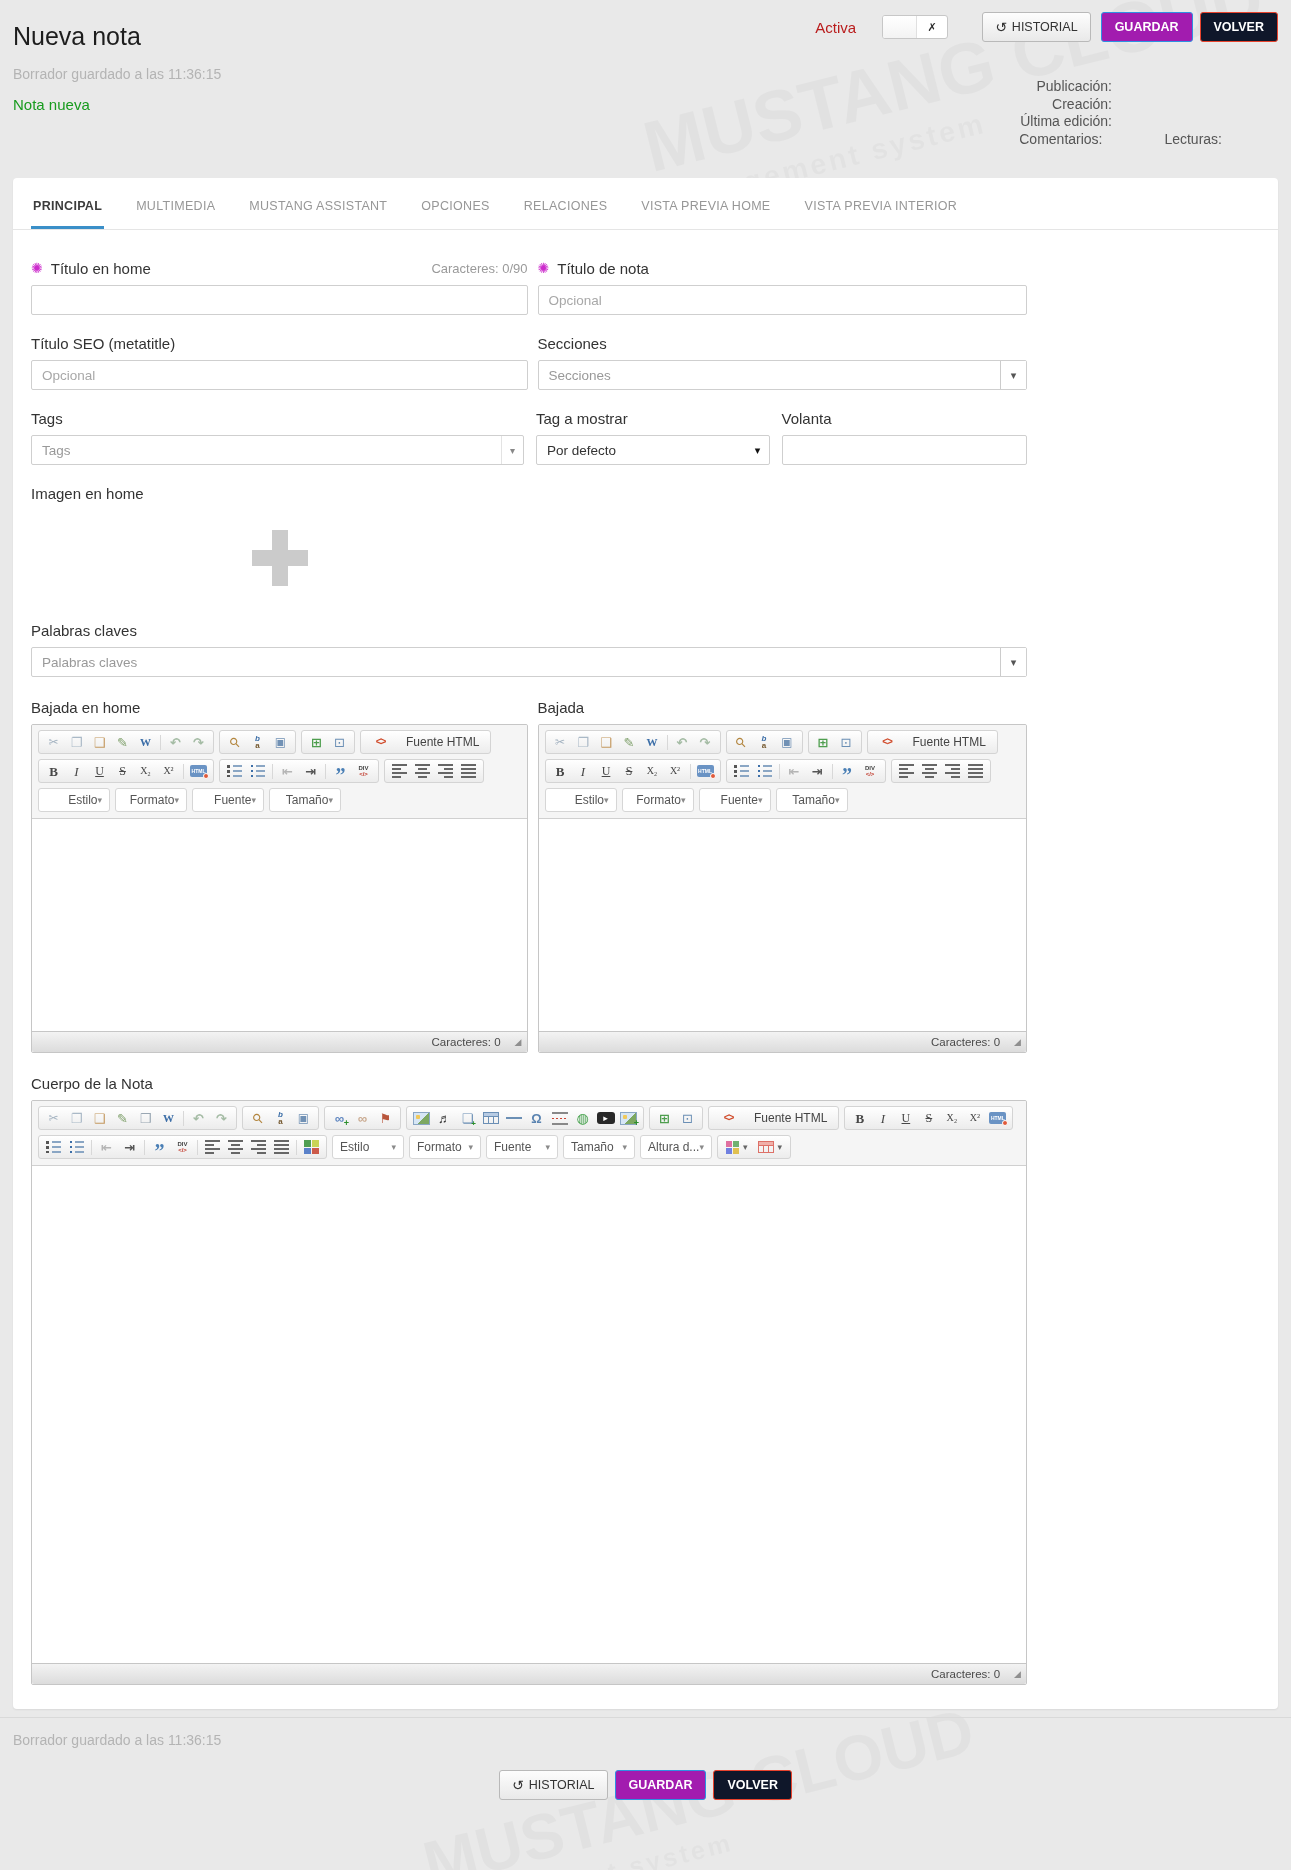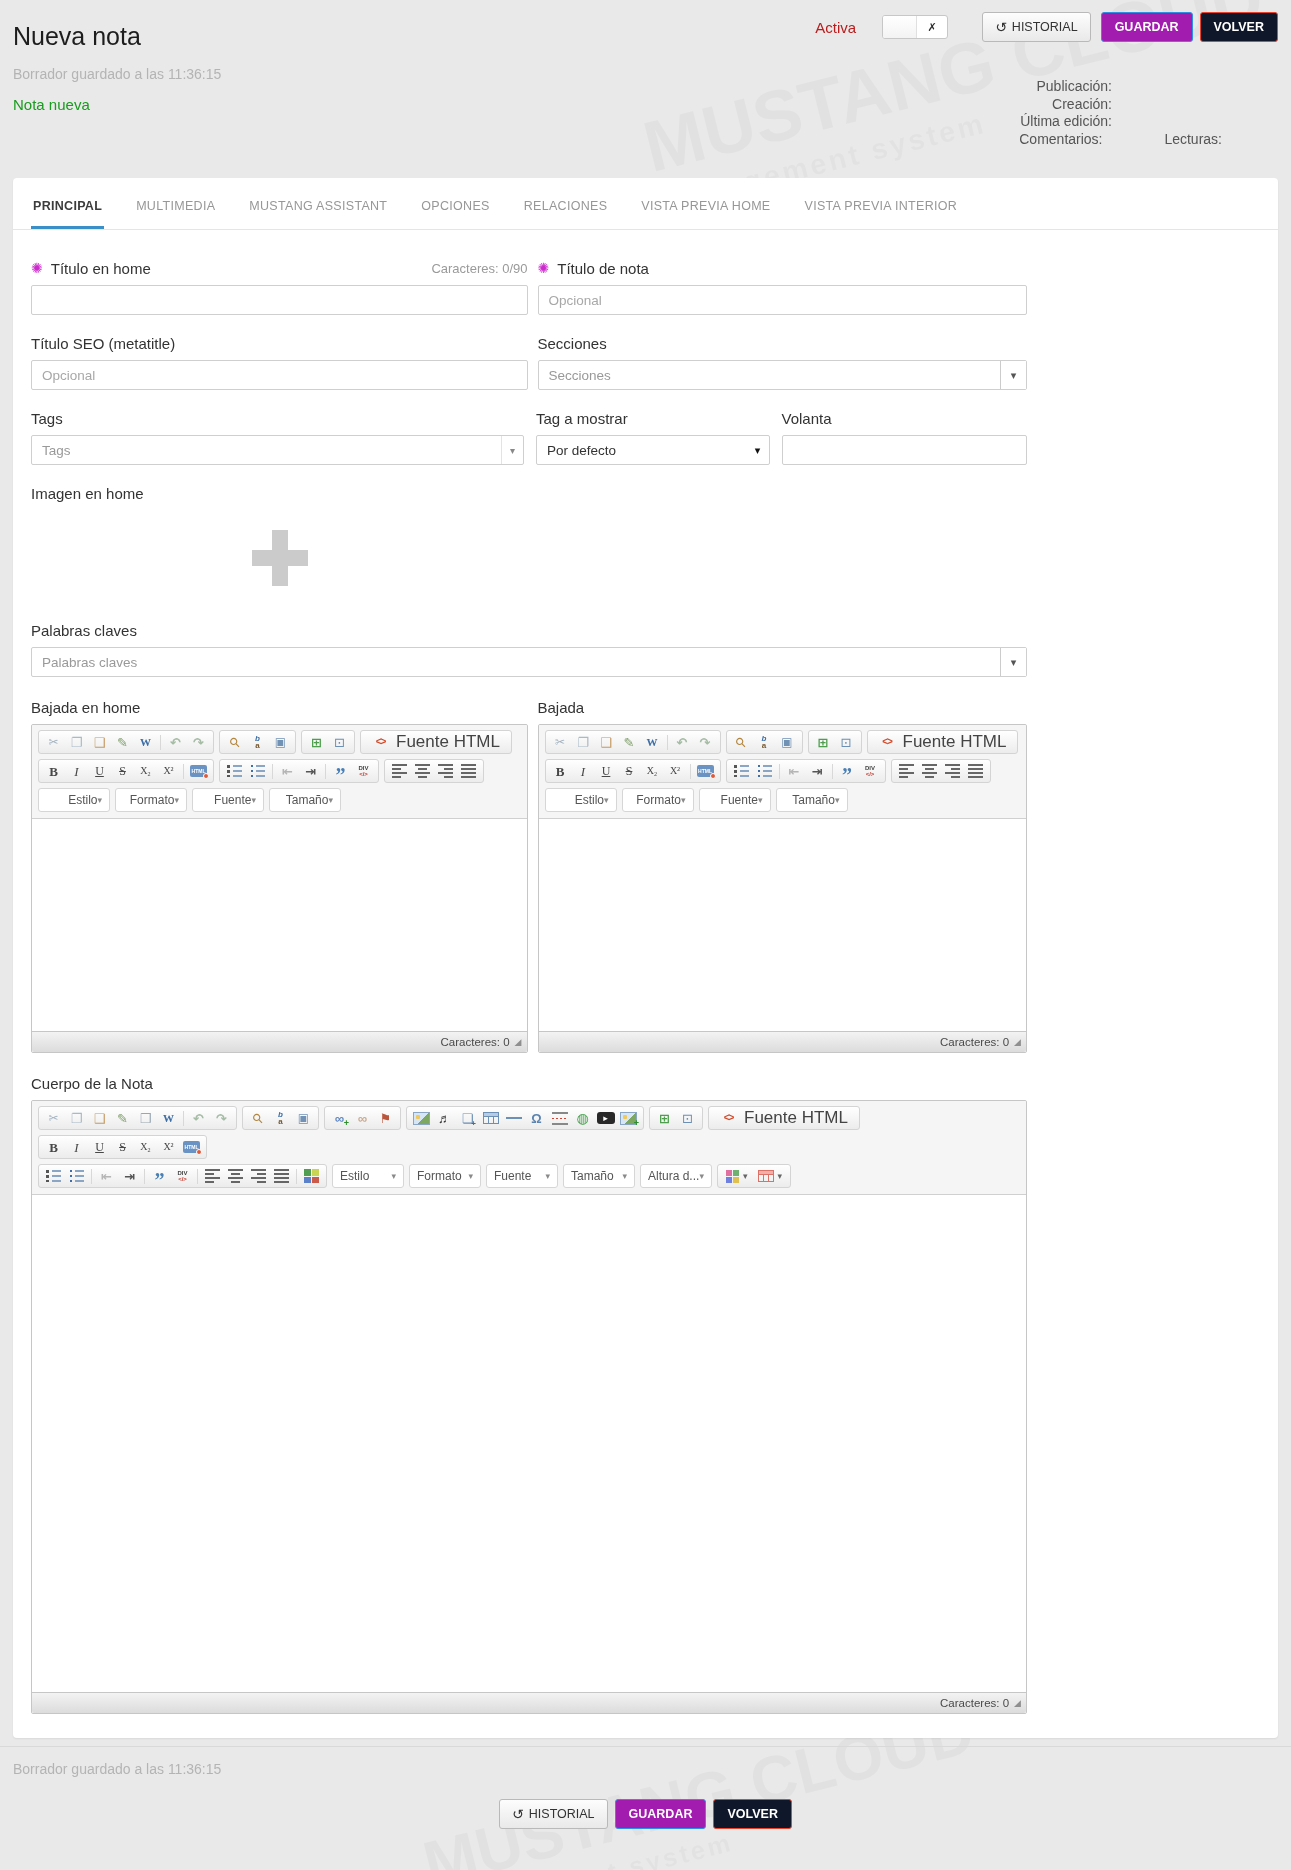--- a/index.html
+++ b/index.html
@@ -68,28 +68,28 @@
   .mb20{margin-bottom:20px;}
   .lblsolo{font-size:15px;color:#333;margin-bottom:7px;height:20px;display:flex;align-items:center;}
 
   
   .editor{border:1px solid #c6c6c6;border-radius:2px;background:#fff;box-sizing:border-box;}
   .tb{background:#f5f5f5;padding:5px 6px 1px;border-bottom:1px solid #d0d0d0;border-radius:2px 2px 0 0;}
   .tb-row{display:flex;flex-wrap:wrap;gap:5px;margin-bottom:5px;align-items:center;}
   .tb-group{display:inline-flex;align-items:center;background:linear-gradient(#ffffff,#ececec);border:1px solid #d4d4d4;border-radius:3px;padding:2px 3px;height:24px;box-sizing:border-box;}
   .tb-btn{width:23px;height:20px;display:inline-flex;align-items:center;justify-content:center;border-radius:2px;cursor:pointer;position:relative;}
   .tb-sep{width:1px;height:15px;background:#d8d8d8;margin:0 3px;}
-  .tb-src{width:auto;padding:0 8px;gap:7px;font-size:17px;color:#444;white-space:nowrap;}
+  .tb-src{width:auto;padding:0 8px;gap:17px;font-size:12px;color:#444;white-space:nowrap;}
   .tb-dd{height:24px;width:72px;display:inline-flex;align-items:center;background:#fff;border:1px solid #d6d6d6;border-radius:3px;padding:0 7px;box-sizing:border-box;cursor:pointer;}
   .tb-dd .lbl2{flex:1;font-size:12px;color:#555;white-space:nowrap;overflow:hidden;}
   .tb-dd .crt{font-size:9px;color:#8a8a8a;}
   .tb-ddi{width:auto;padding:0 5px;gap:4px;}
   .tb-ddi .crt{font-size:9px;color:#666;}
   .ed-body{background:#fff;cursor:text;}
-  .ed-foot{height:20px;background:linear-gradient(#f3f3f3,#dcdcdc);border-top:1px solid #c6c6c6;display:flex;align-items:center;justify-content:flex-end;gap:5px;padding-right:5px;font-size:11.5px;color:#4a4a4a;border-radius:0 0 2px 2px;}
+  .ed-foot{height:20px;background:linear-gradient(#f3f3f3,#dcdcdc);border-top:1px solid #c6c6c6;display:flex;align-items:center;justify-content:flex-end;gap:14px;padding-right:5px;font-size:11.5px;color:#4a4a4a;border-radius:0 0 2px 2px;}
   .resz{font-size:9px;color:#8f8f8f;cursor:nwse-resize;line-height:1;}
 
   
   .tbi{display:inline-flex;align-items:center;justify-content:center;width:17px;height:16px;font-size:13px;line-height:1;}
   .tbi-cut::before{content:"✂";color:#a3b2c0;font-size:12px;}
   .tbi-copy::before{content:"❐";color:#aab9c7;}
   .tbi-paste::before{content:"❑";color:#c59a62;}
   .tbi-paste-text::before{content:"✎";color:#7fa06b;}
   .tbi-paste-clip::before{content:"❒";color:#9aa7b3;}
   .tbi-paste-word::before{content:"W";color:#3d6fa8;font-weight:bold;font-size:11px;font-family:"Liberation Serif",serif;}

